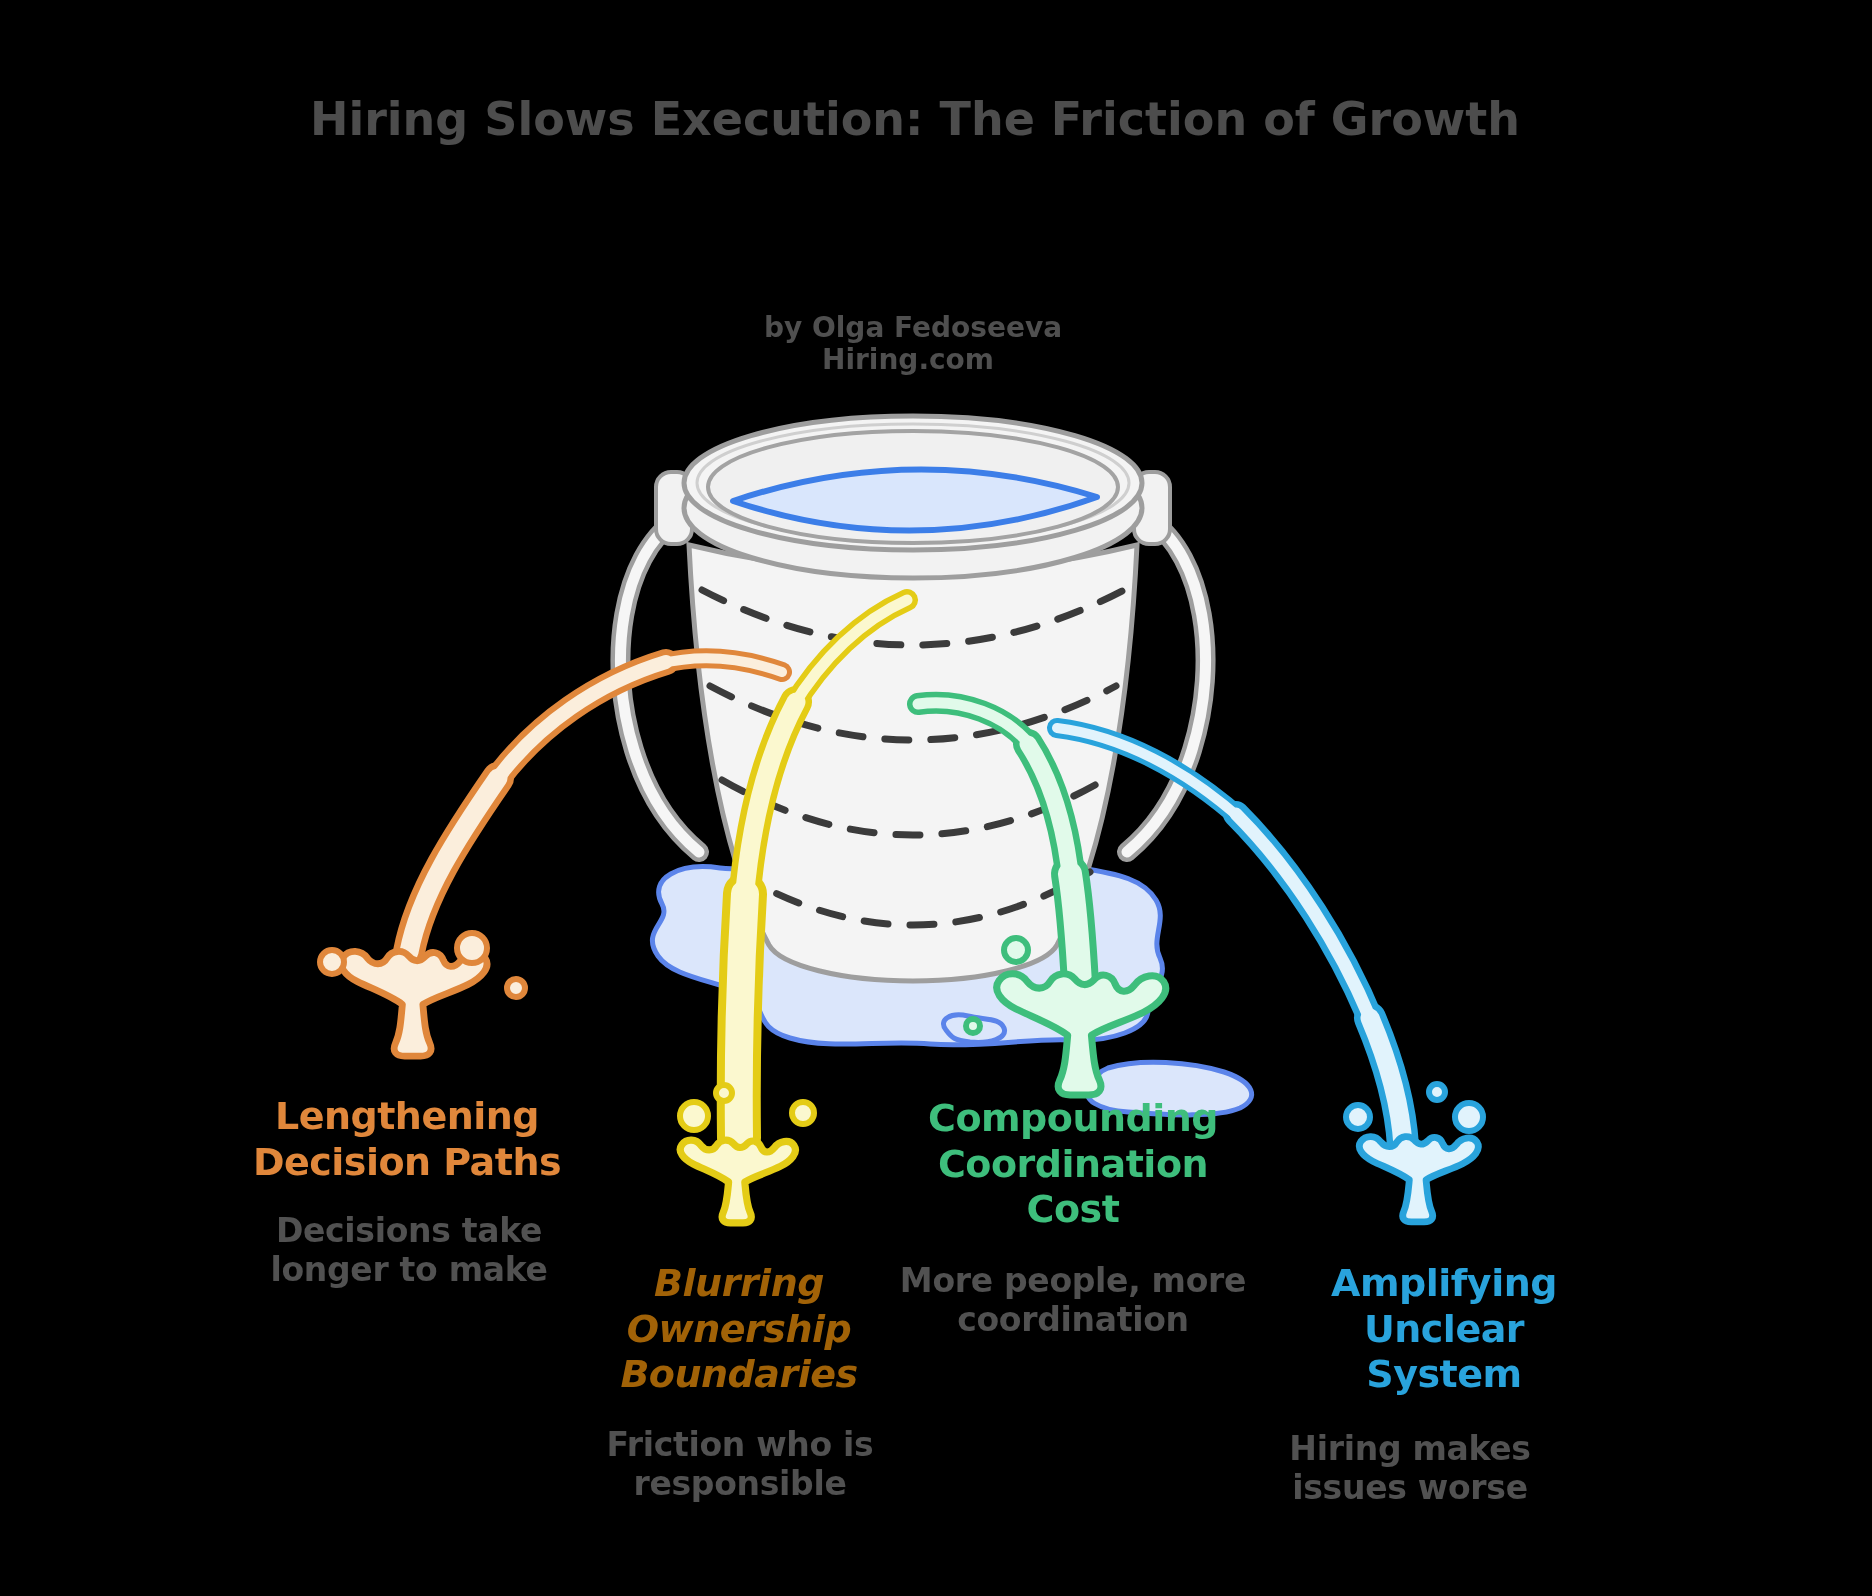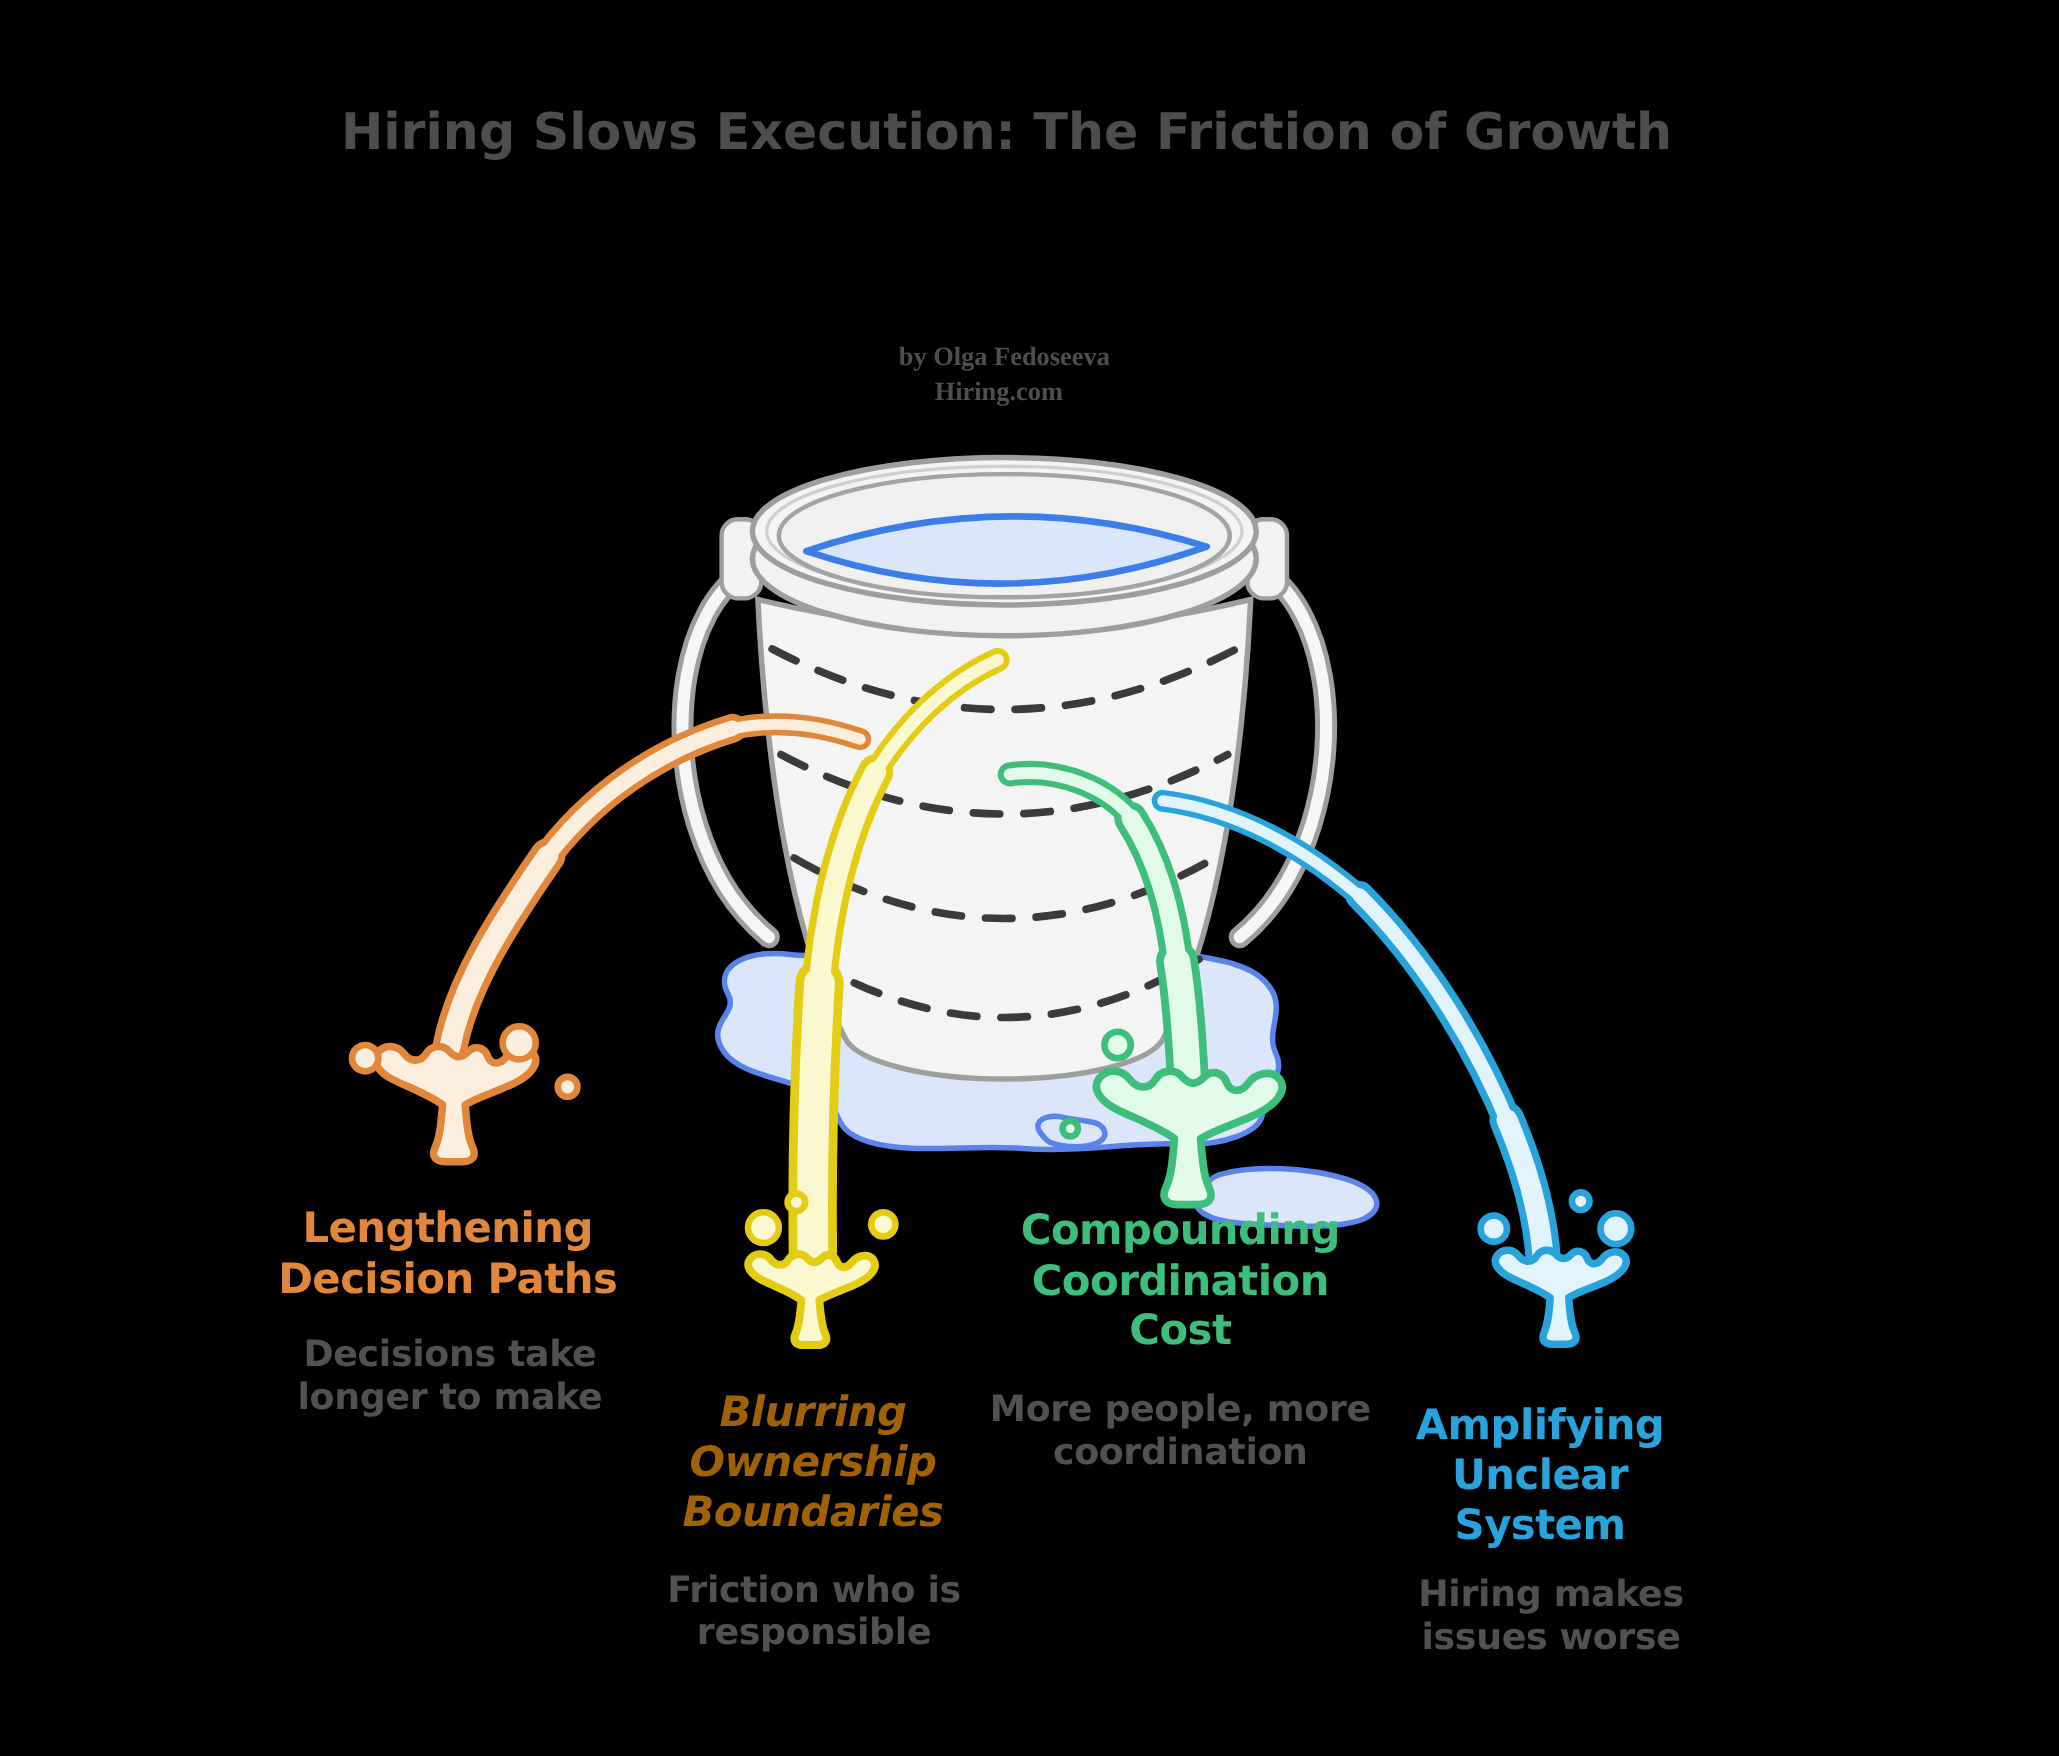--- a/index.html
+++ b/index.html
@@ -3,32 +3,32 @@
 <meta charset="utf-8">
 <style>
   html,body{margin:0;padding:0;background:#000;}
   #stage{
     position:relative;width:1872px;height:1596px;overflow:hidden;background:#000;
     font-family:"DejaVu Sans","Liberation Sans",sans-serif;
   }
   #bucket-svg{position:absolute;left:0;top:0;width:1872px;height:1596px;}
   .txt{position:absolute;transform:translateX(-50%);text-align:center;white-space:pre-line;}
   #main-title{top:92px;left:915px;font-size:46px;font-weight:bold;color:#4D4D4D;letter-spacing:0px;width:1500px;}
-  .attr-line{font-size:24px;font-weight:600;color:#4F4F4F;line-height:1.16;font-family:Liberation Serif, serif;}
+  .attr-line{font-size:28px;font-weight:600;color:#4F4F4F;line-height:1.16;}
   #attr1{top:312px;left:913px;}
   #attr2{top:344px;left:908px;}
   .leak-label{font-size:38px;font-weight:bold;line-height:1.2;letter-spacing:-0.5px;}
   .leak-desc{font-size:33px;font-weight:bold;line-height:1.17;color:#515151;letter-spacing:-0.3px;}
   #label-0{top:1094px;left:407px;color:#E0873B;}
   #desc-0{top:1212px;left:409px;}
   #label-1{top:1261px;left:739px;color:#a16207;font-style:italic;}
   #desc-1{top:1426px;left:740px;}
   #label-2{top:1096px;left:1073px;color:#3EBE7C;}
   #desc-2{top:1262px;left:1073px;}
-  #label-3{top:1261px;left:1400px;color:#29A3DC;margin-top:12px;}
+  #label-3{top:1261px;left:1444px;color:#29A3DC;}
   #desc-3{top:1430px;left:1410px;}
 </style>
 </head>
 <body>
 
 <div id="stage">
 
   <svg id="bucket-svg" viewBox="0 0 1872 1596" xmlns="http://www.w3.org/2000/svg">
     <defs>
       <path id="splash" d="M -14 40 C -16 62 -17 78 -23 91 C -28 102 -22 108 -11 108

